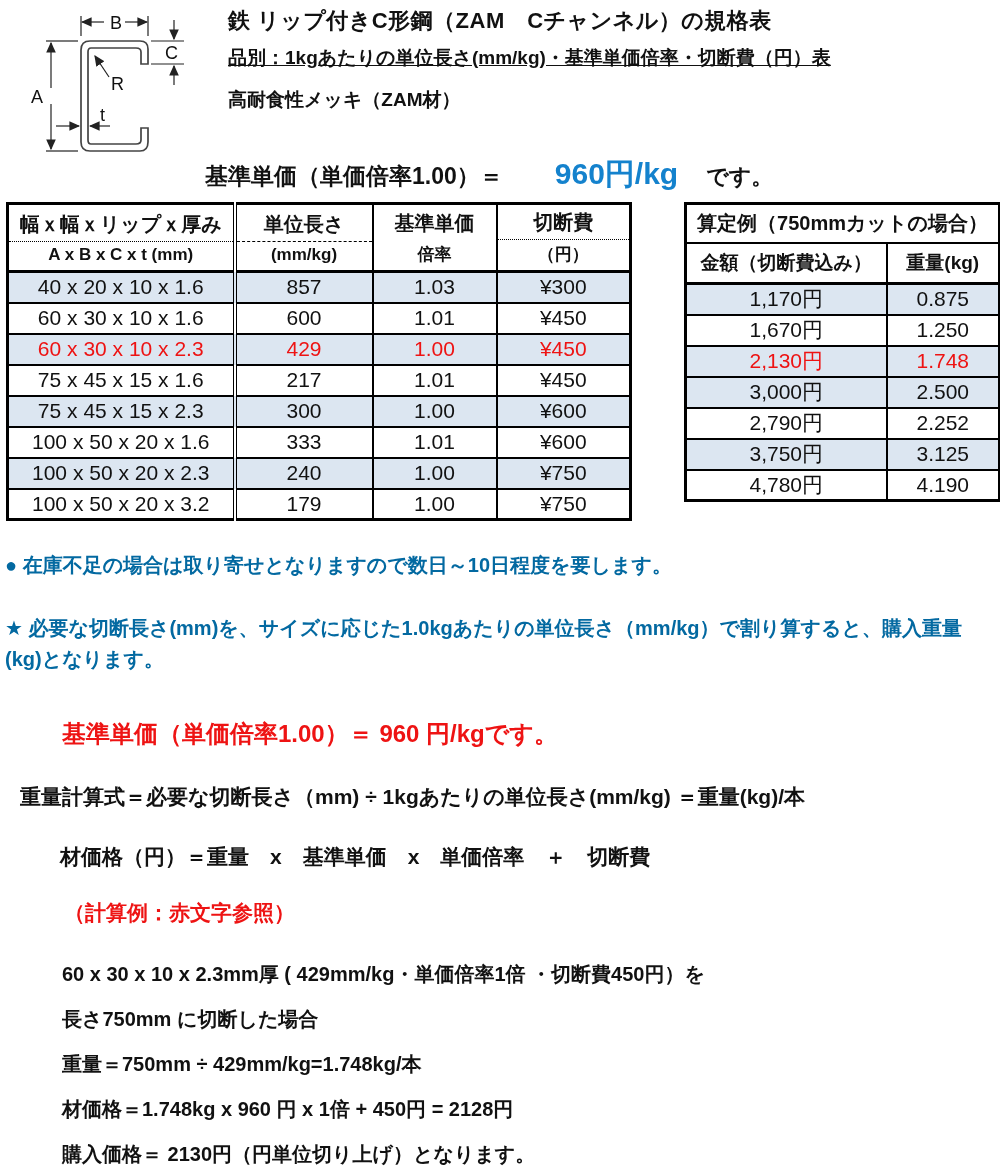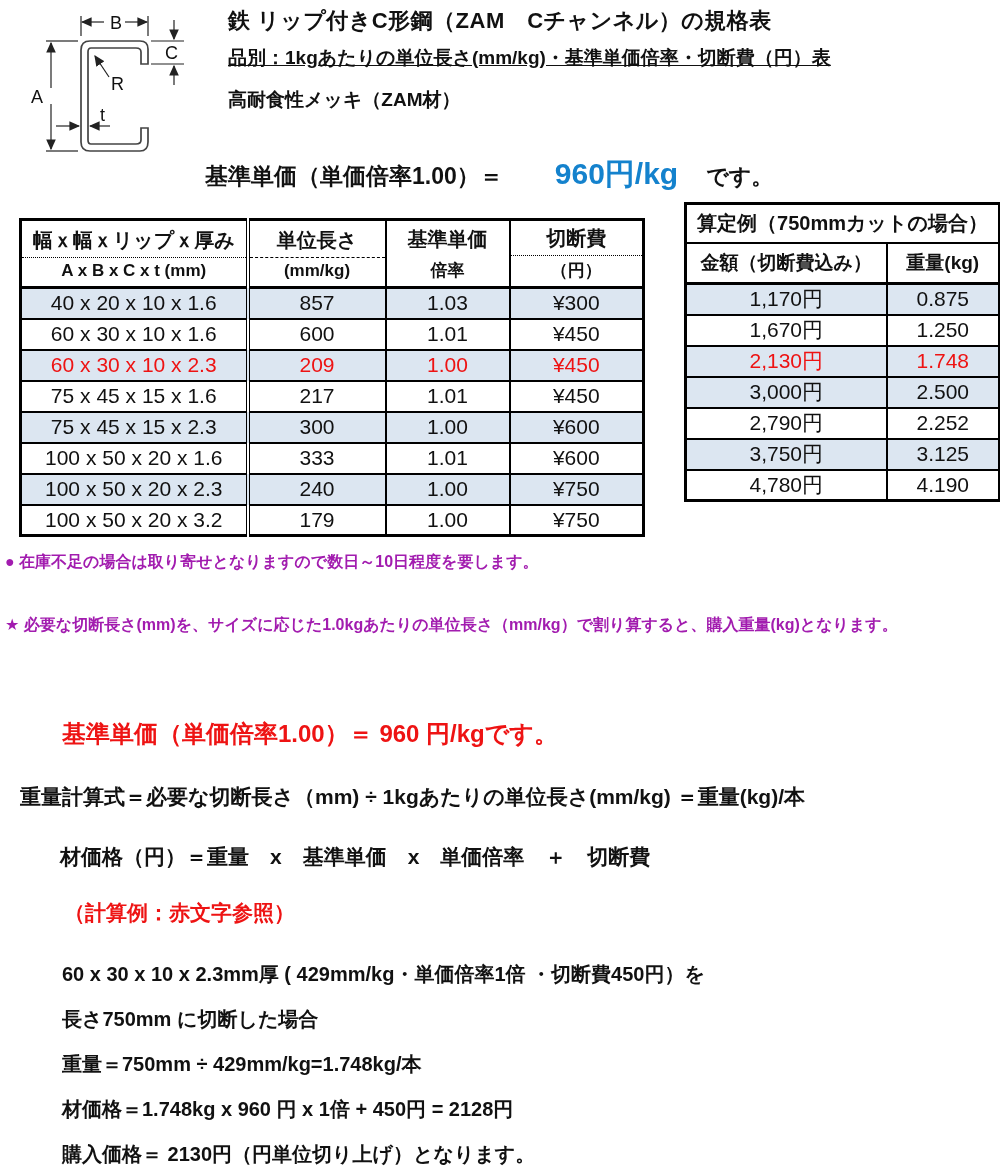--- a/index.html
+++ b/index.html
@@ -14,42 +14,42 @@
 
   .price-line { position:absolute; left:205px; top:138px; font-size:23px; font-weight:bold; display:flex; align-items:baseline; }
   .price-value { font-size:30px; font-weight:bold; margin:16px 28px 0 52px; }
   .price-suffix { font-size:22px; }
 
   
   .diagram { position:absolute; left:18px; top:4px; }
 
   
   table { border-collapse:collapse; table-layout:fixed; }
-  .spec-table { position:absolute; left:19px; top:202px; width:623px;margin-top:16px; }
+  .spec-table { position:absolute; left:6px; top:202px; width:623px; }
   .calc-table { position:absolute; left:684px; top:202px; width:314px; }
   th, td { border:2px solid #000; text-align:center; padding:0; }
   .spec-table, .calc-table { border:3px solid #000; }
   th { font-weight:bold; vertical-align:middle; }
   thead th { border-bottom:3px solid #000; }
   .h-top { font-size:20px; padding:4px 0 3px; }
   .h-bot { font-size:17px; font-weight:bold; padding:3px 0 4px; }
   .sep-dot  .h-top { border-bottom:1px dotted #000; }
   .sep-dash .h-top { border-bottom:1px dashed #000; }
   .spec-table th:first-child, .spec-table td:first-child { border-right:4px double #000; }
   .spec-table col.c1 { width:227px; } .spec-table col.c2 { width:138px; }
   .spec-table col.c3 { width:124px; } .spec-table col.c4 { width:134px; }
   .calc-table col.c1 { width:201px; } .calc-table col.c2 { width:113px; }
   .calc-span-h { font-size:20px; padding:5px 0; border-bottom:1px dashed #000 !important; }
   .calc-sub th { font-size:19px; padding:6px 0; }
   tbody td { font-size:21px; font-weight:500; height:31px; }
   tr.blue td { background:#dce6f1; }
   tr.redrow td { color:#ee1313; }
 
   
-  .note-blue { position:absolute; color:#a21caf; font-weight:bold; font-size:16px; line-height:1.55; }
+  .note-blue { position:absolute; color:#0369a1; font-weight:bold; font-size:20px; line-height:1.55; }
   .note1 { left:5px; top:550px; width:985px; }
   .note2 { left:5px; top:613px; width:992px; }
   .red-heading { position:absolute; left:62px; top:718px; color:#ee1313; font-weight:bold; font-size:24px; }
   .formula1 { position:absolute; left:20px; top:783px; font-size:21px; font-weight:600; }
   .formula2 { position:absolute; left:60px; top:843px; font-size:21px; font-weight:600; }
   .red-note { position:absolute; left:64px; top:899px; color:#ee1313; font-weight:bold; font-size:21px; }
   .example { position:absolute; left:62px; top:952px; font-size:20px; font-weight:600; }
   .example .ex-line { height:45px; line-height:45px; white-space:nowrap; }
 </style>
 </head>
@@ -139,21 +139,21 @@
         <td>¥300</td>
       </tr>
       <tr>
         <td>60 x 30 x 10  x  1.6</td>
         <td>600</td>
         <td>1.01</td>
         <td>¥450</td>
       </tr>
       <tr class="blue redrow">
         <td>60 x 30 x 10  x  2.3</td>
-        <td>209</td>
+        <td>429</td>
         <td>1.00</td>
         <td>¥450</td>
       </tr>
       <tr>
         <td>75 x 45 x 15  x  1.6</td>
         <td>217</td>
         <td>1.01</td>
         <td>¥450</td>
       </tr>
       <tr class="blue">

